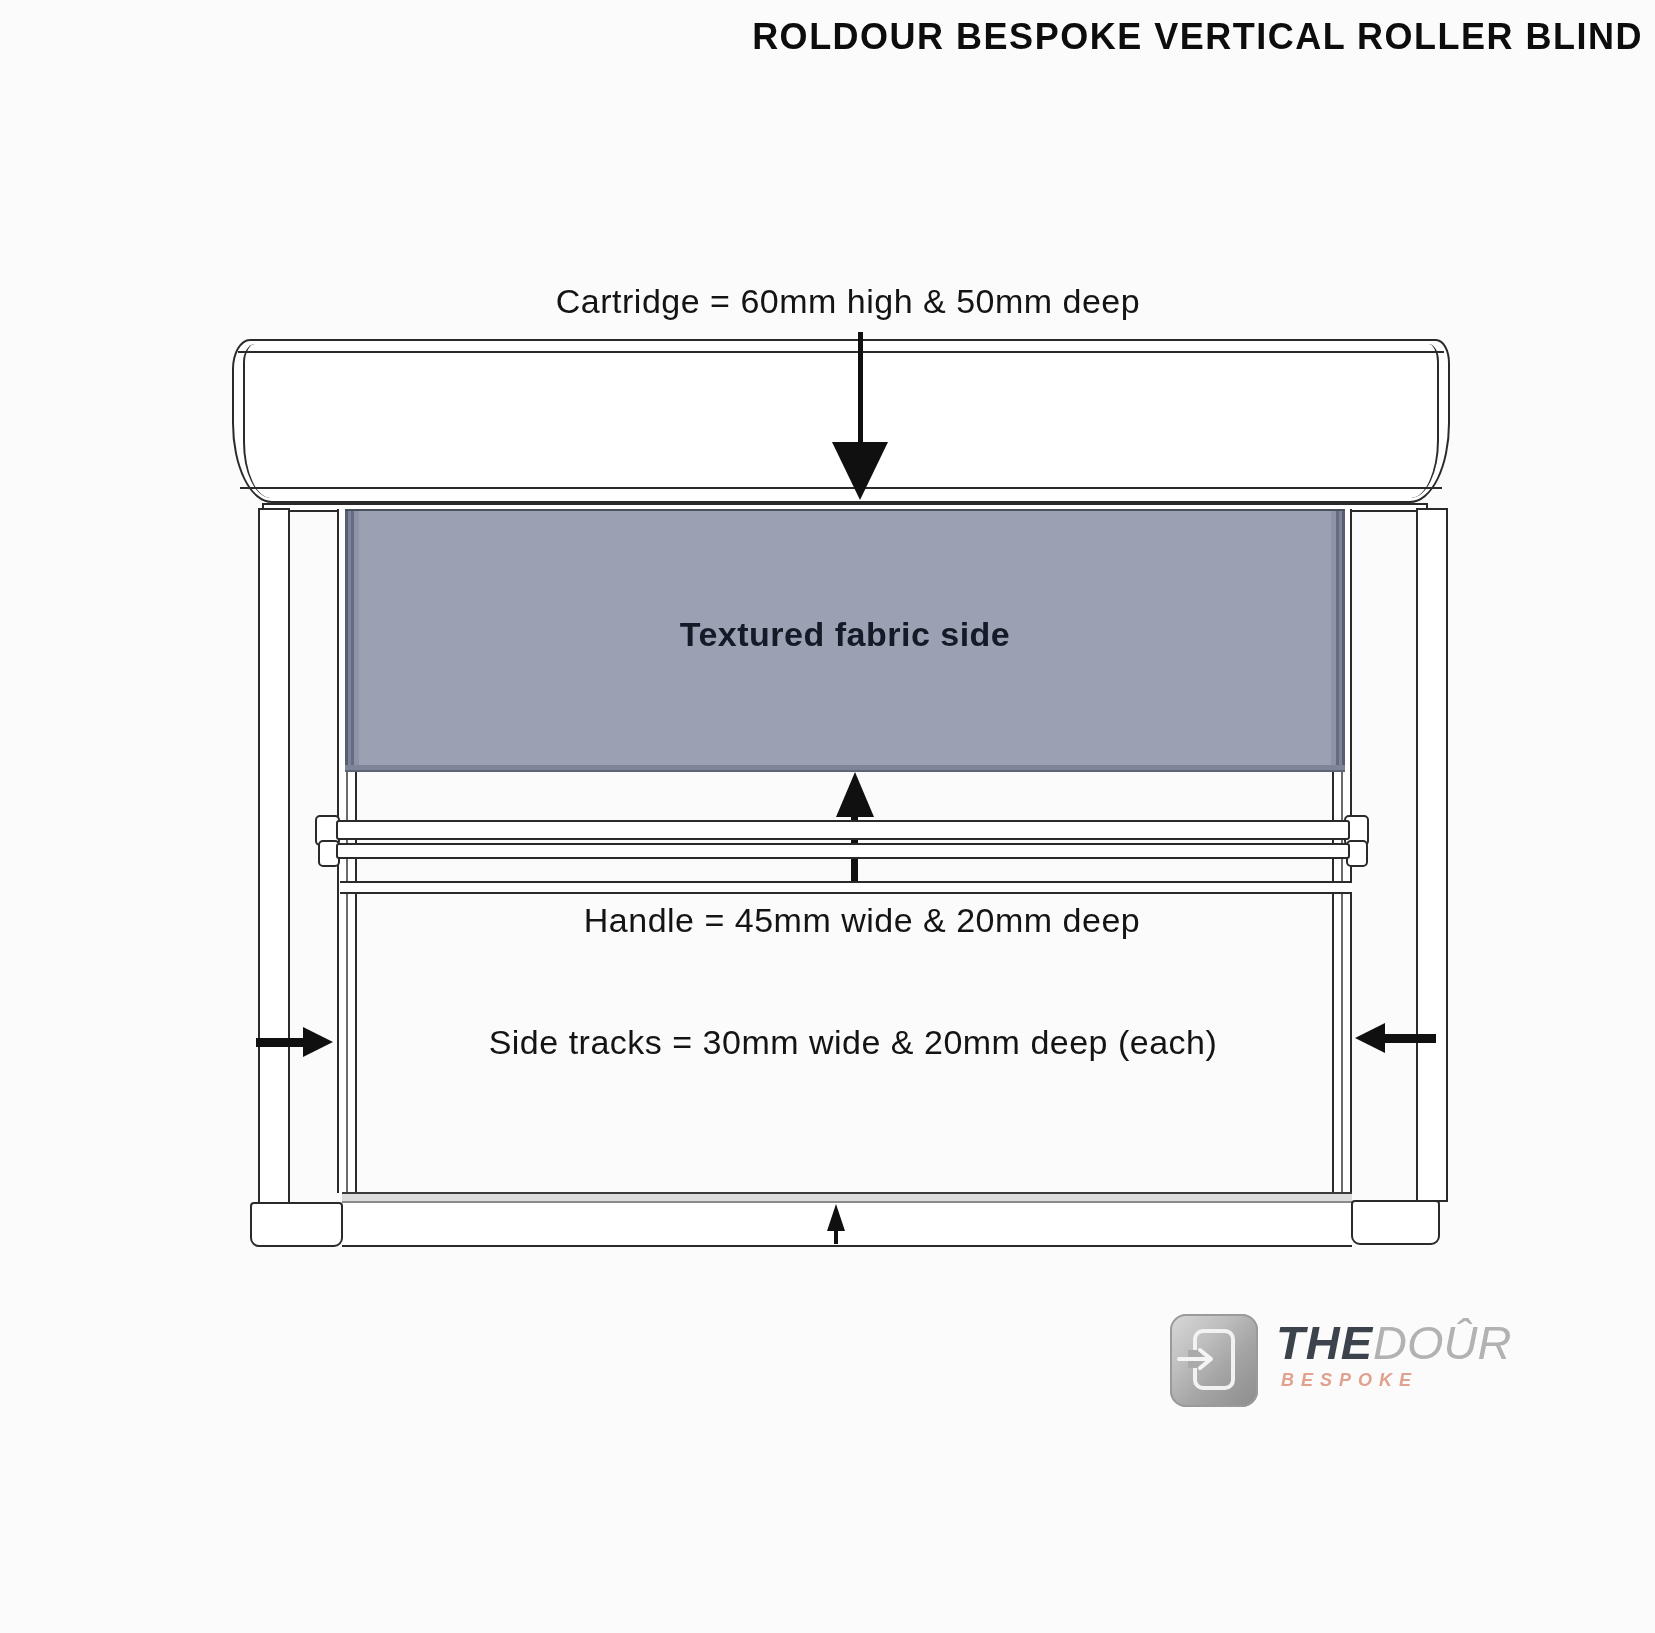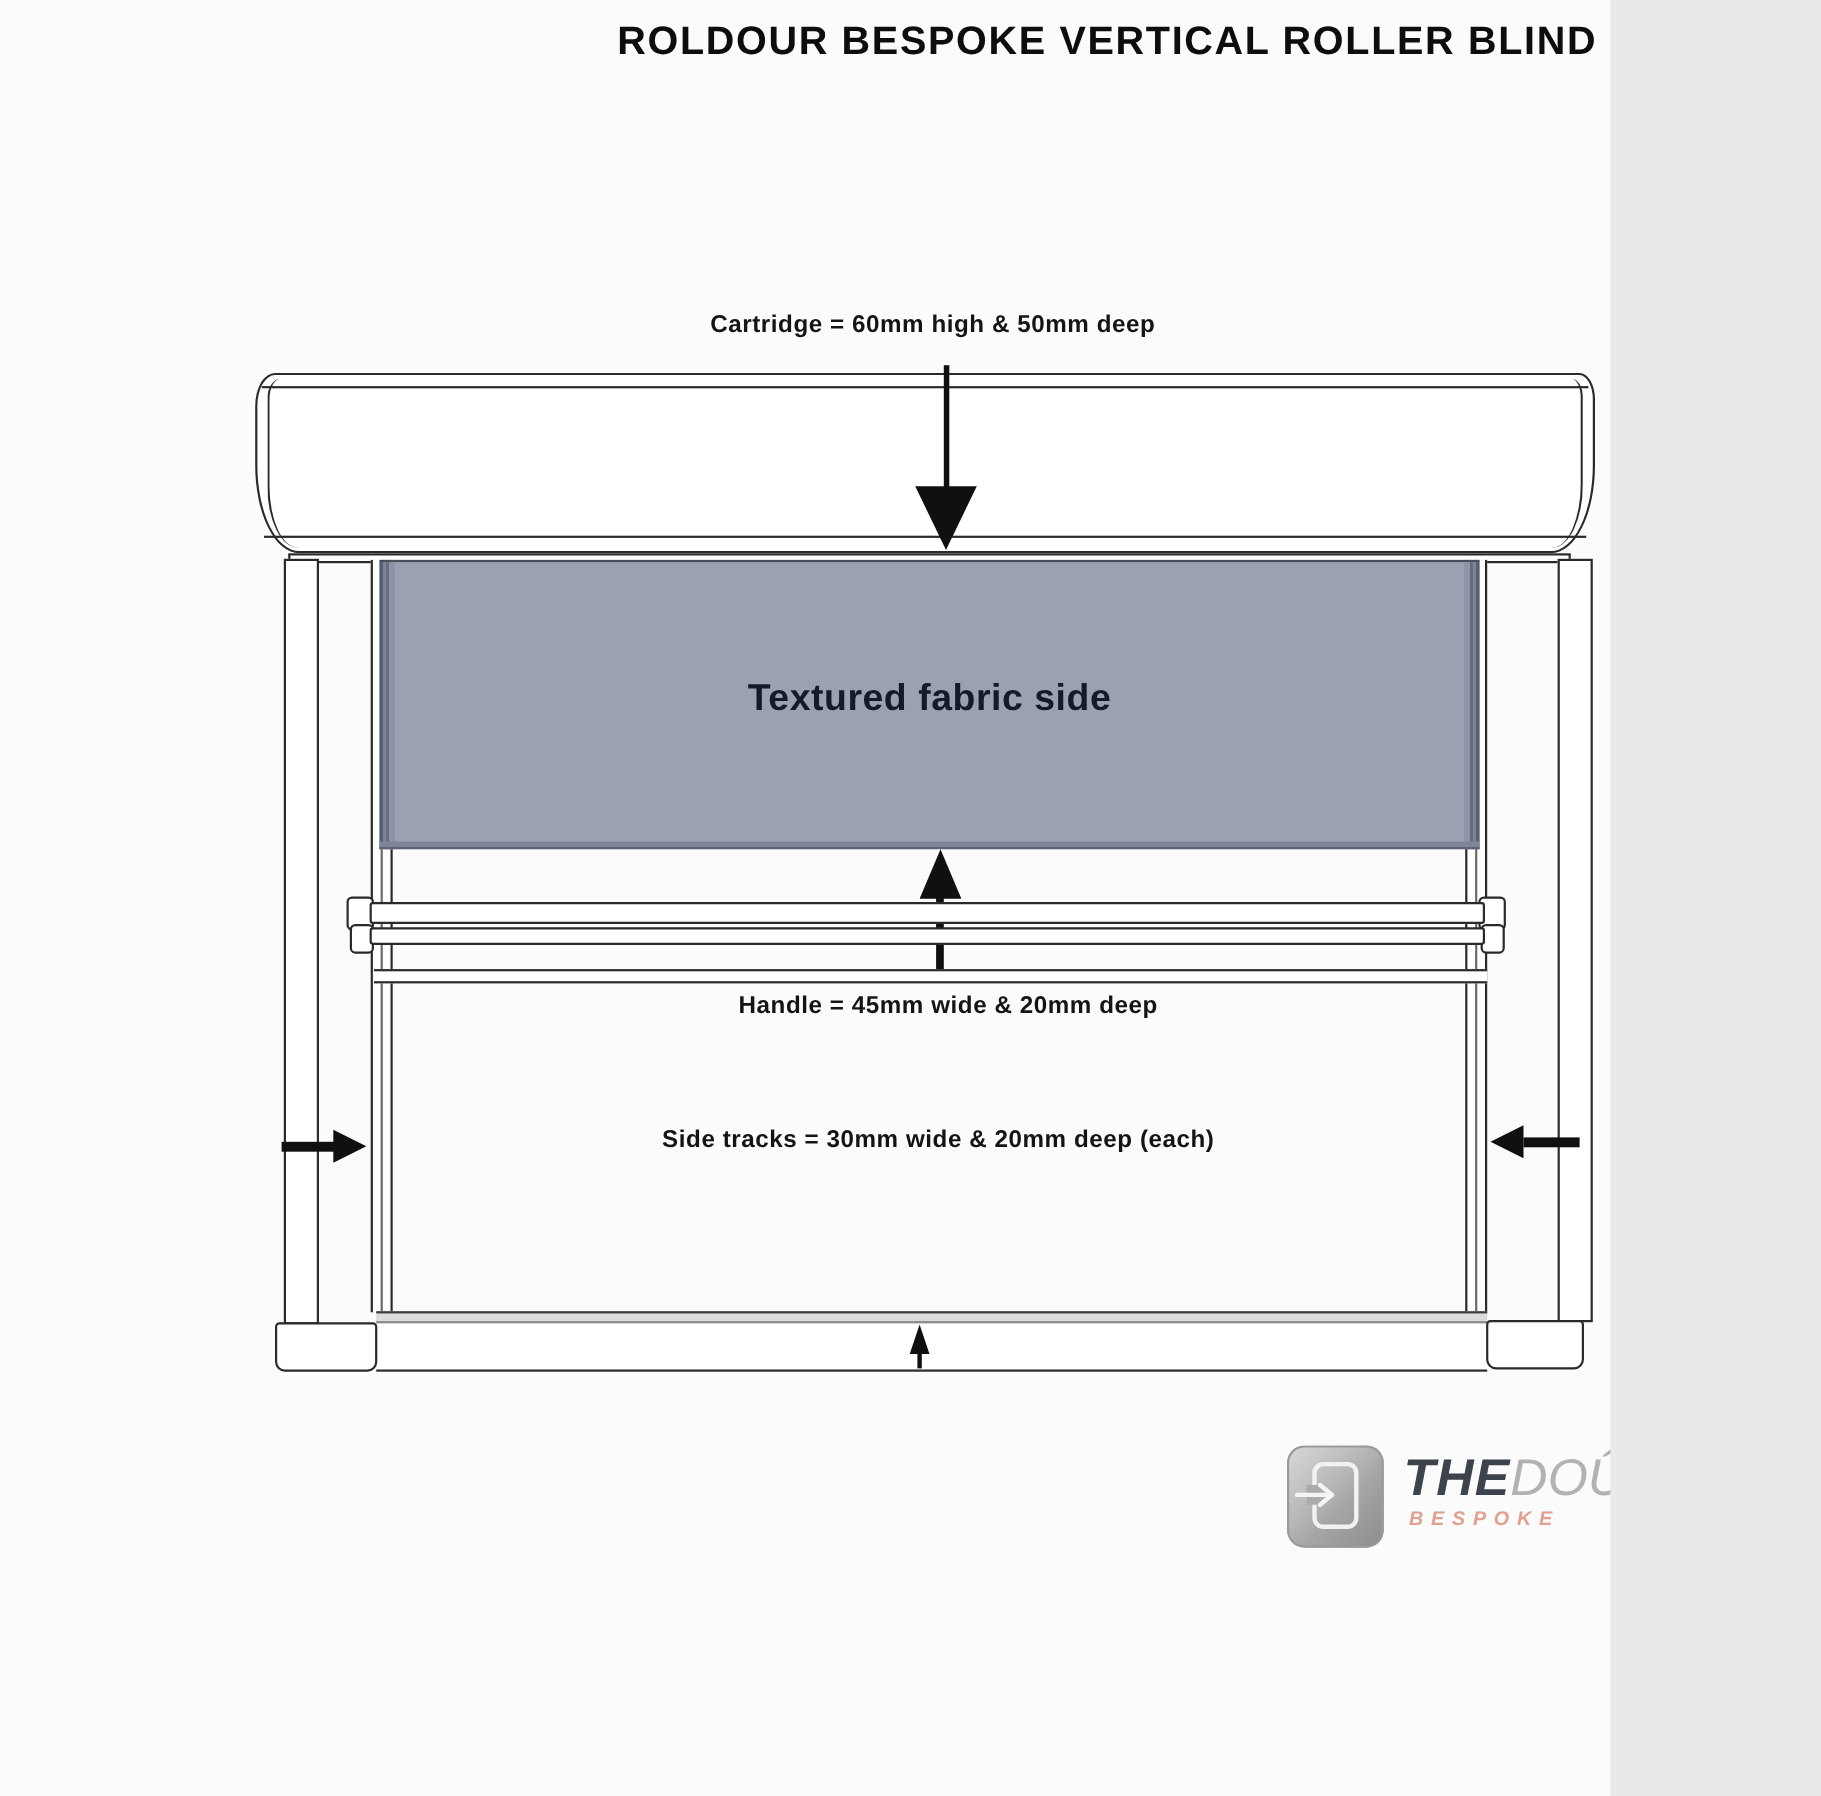--- a/index.html
+++ b/index.html
@@ -1,31 +1,31 @@
 <!DOCTYPE html>
 <html><head>
 <meta charset="utf-8">
 <style>
   html,body{margin:0;padding:0;background:#e9e9e9;}
   .canvas{
     position:relative;
-    width:1464px;height:1633px;
+    width:1655px;height:1633px;
     background:#fbfbfb;
     font-family:"Liberation Sans", sans-serif;
     color:#111;
     overflow:hidden;
   }
   .abs{position:absolute;}
   .title{
     top:16px;right:12px;
     font-size:36px;font-weight:600;letter-spacing:1.5px;
     color:#0d0d0d;white-space:nowrap;
   }
   .dim-label{
-    font-size:22px;font-weight:700;letter-spacing:0.5px;
+    font-size:34px;font-weight:400;letter-spacing:0.5px;
     color:#141414;text-align:center;white-space:nowrap;
   }
   
   .cartridge{
     left:232px;top:339px;width:1218px;height:164px;
     background:#fff;border:2px solid #2a2a2a;
     border-radius:18px 14px 40px 40px / 30px 24px 80px 80px;
     box-sizing:border-box;
   }
   .cart-top-line{position:absolute;top:10px;left:4px;right:4px;border-top:2px solid #2a2a2a;}

